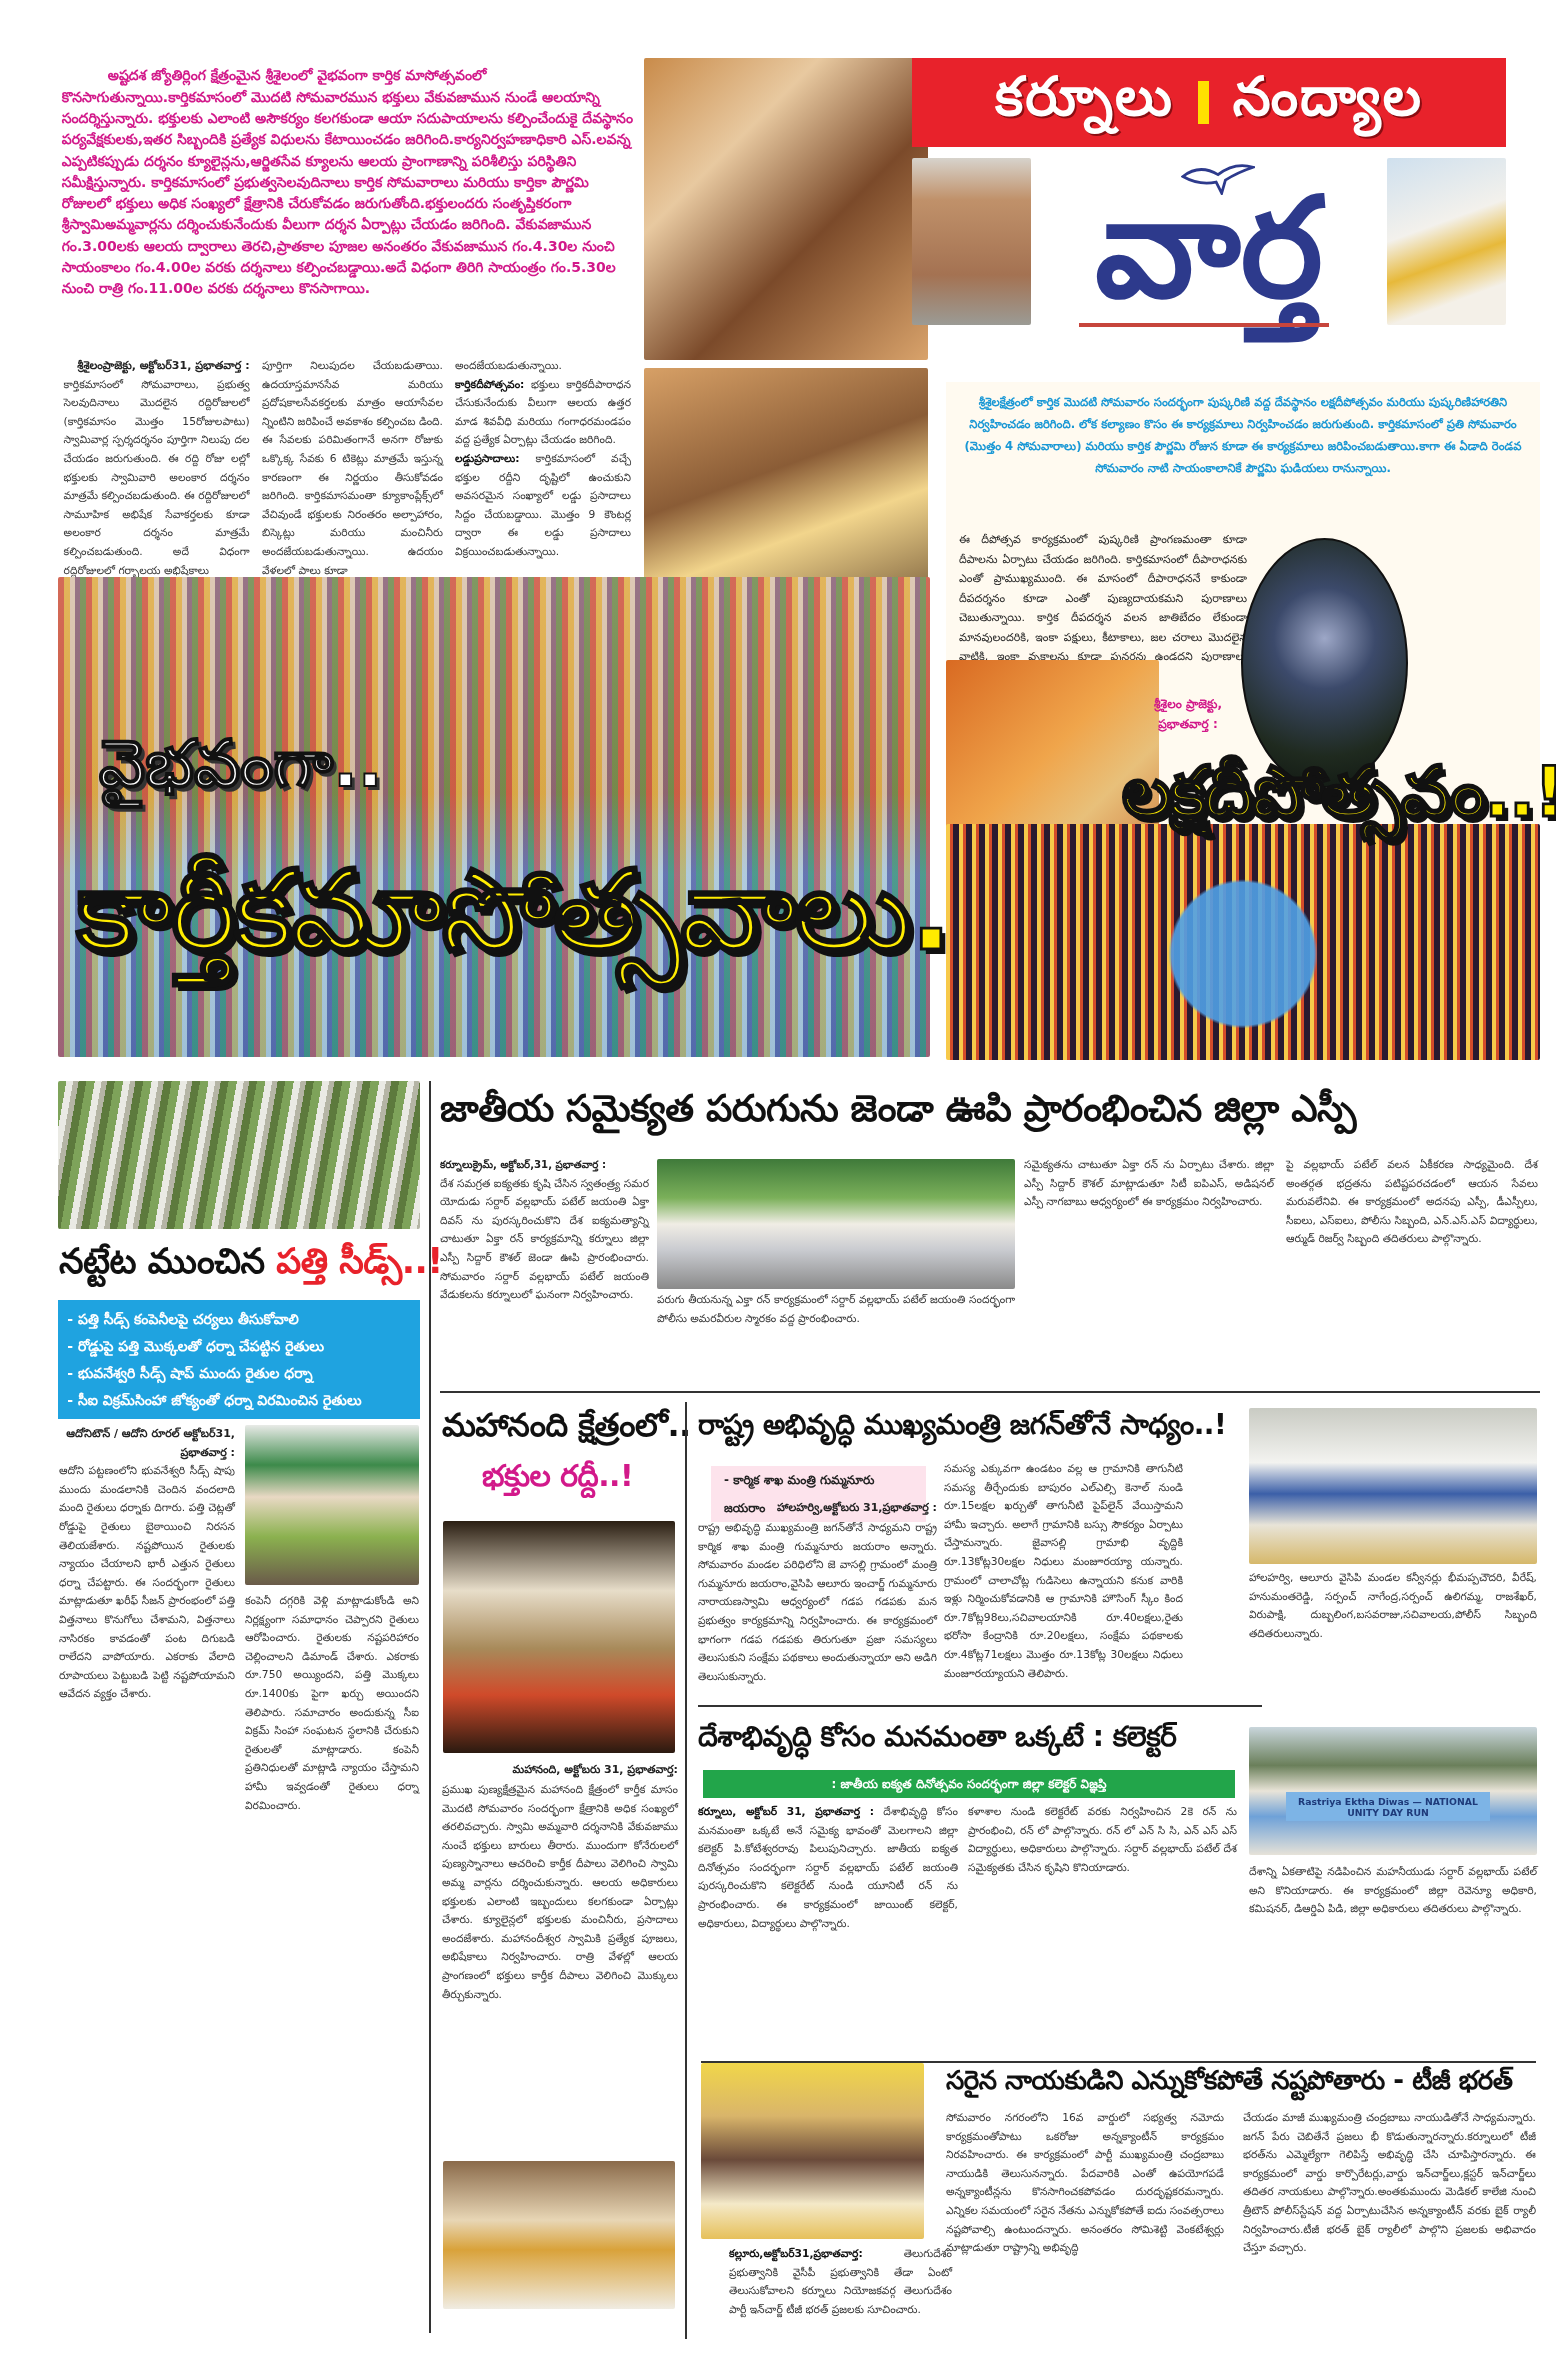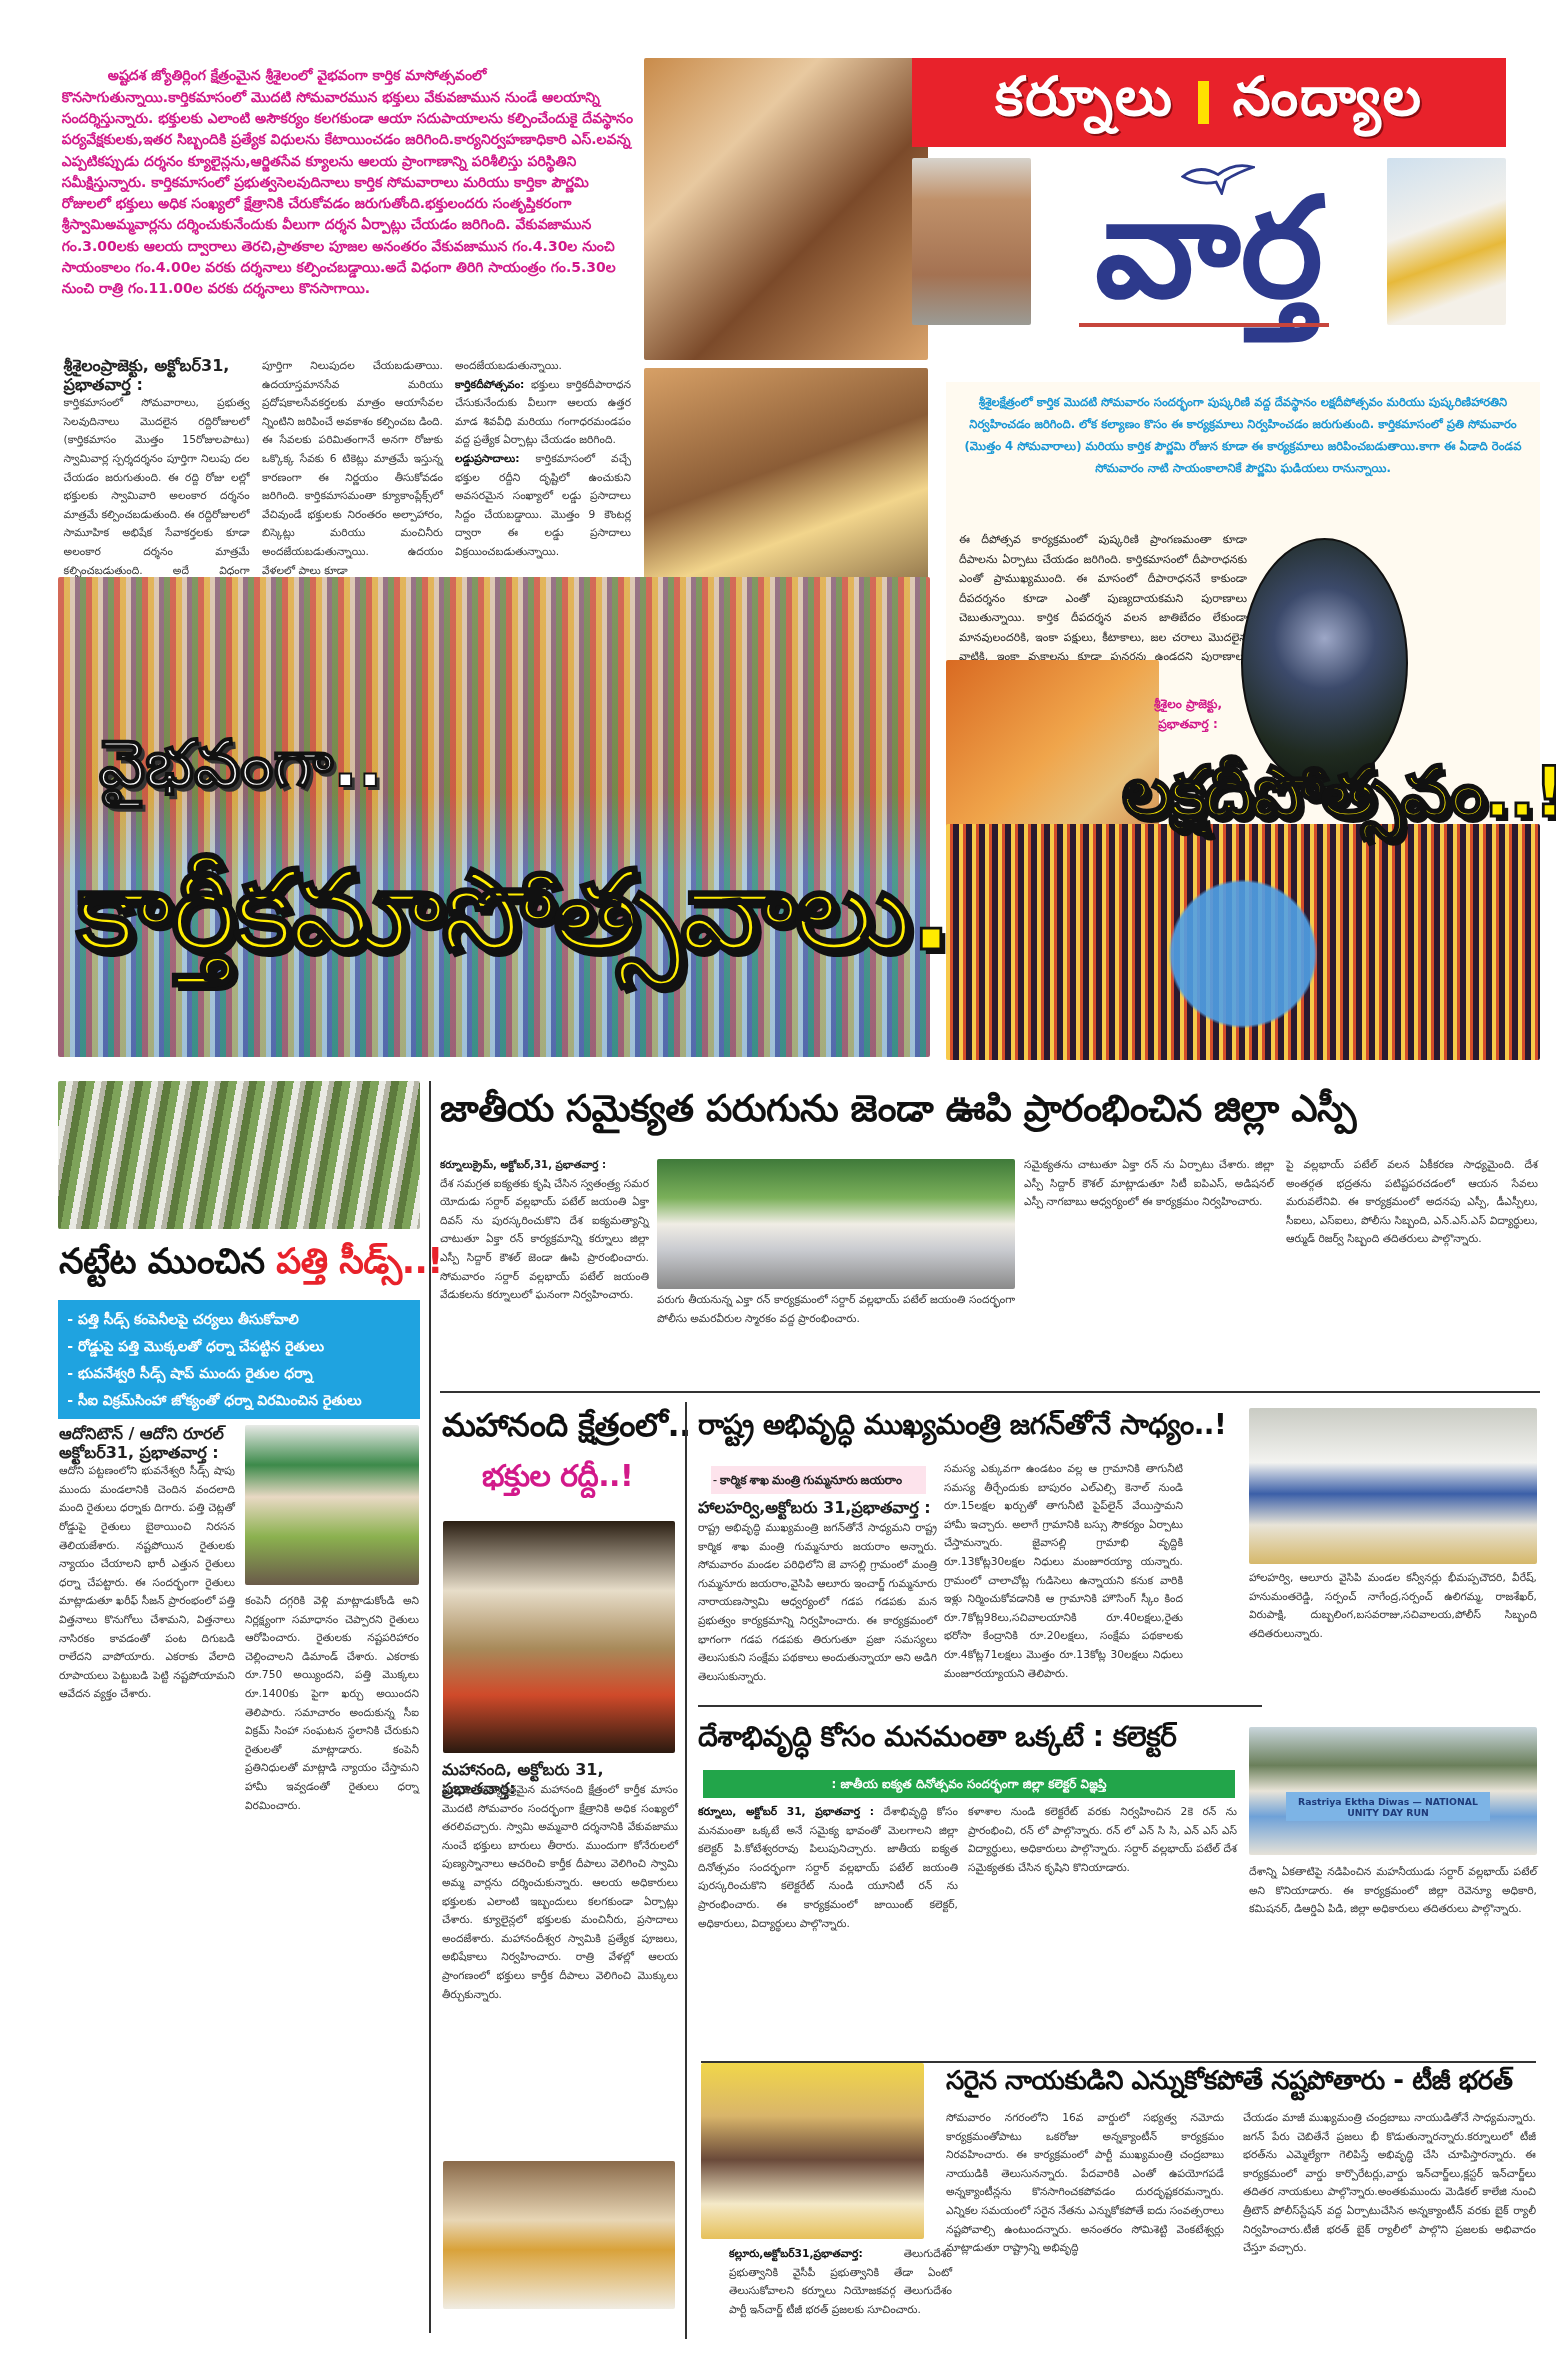--- a/index.html
+++ b/index.html
@@ -1,41 +1,41 @@
 <!DOCTYPE html>
 <html style="font-size:15px"><head>
 <meta charset="utf-8">
 <style>
   * { box-sizing: border-box; margin: 0; padding: 0; }
   html, body { width: 1556px; height: 2375px; background: #ffffff; overflow: hidden; }
   body { font-family: "DejaVu Sans", "Liberation Sans", sans-serif; color: #222; position: relative; }
   .abs { position: absolute; }
   .para { font-size: 10.7px; line-height: 18.6px; color: #333; text-align: justify; }
   .para b { color: #111; }
-  .dateline { font-weight: bold; text-align: left; font-size: 16px; line-height: 18.6px; color: #222; }
+  .dateline { font-weight: bold; text-align: right; font-size: 11px; line-height: 18.6px; color: #222; }
   .photo { position: absolute; overflow: hidden; border-radius: 1.9px; }
   .vrule { position: absolute; width: 1.9px; background: #333; }
   .hrule { position: absolute; height: 1.9px; background: #333; }
   .headline { position: absolute; font-weight: bold; color: #111; white-space: nowrap; letter-spacing: -0.5px; }
 
   
   .mast-red { background: #e8222b; color: #fff; display: flex; align-items: center; justify-content: center; gap: 24px; font-weight: bold; font-size: 54px; letter-spacing: 1.9px; text-shadow: 1.9px 1.9px 0 #8a0d12; }
   .mast-sep { width: 11px; height: 43px; background: #ffe100; display: inline-block; }
   .logo-word { color: #2d3a8c; font-weight: bold; font-size: 139px; line-height: 1; text-align: center; font-family: "DejaVu Sans", sans-serif; }
   .dateband { background: #fdf1b0; border-bottom: 2.8px solid #c7453c; display: flex; justify-content: space-between; align-items: center; padding: 0 20.4px; font-size: 16px; font-weight: bold; color: #222; }
 
   .pink-lede { color: #d2198a; font-weight: bold; font-size: 14px; line-height: 21.3px; }
   .blue-lede { color: #1a98d5; font-weight: bold; font-size: 11.6px; line-height: 22px; text-align: center; }
 
   .yellow-big { color: #ffec00; font-weight: bold; -webkit-text-stroke: 2.8px #111; text-shadow: 4.6px 4.6px 0 #111; letter-spacing: -1.9px; white-space: nowrap; }
   .white-big { color: #fff; font-weight: bold; -webkit-text-stroke: 1.9px #111; text-shadow: 3.7px 3.7px 0 #333; white-space: nowrap; }
 
   .bullet-box { background: #1fa3e0; color: #fff; font-weight: bold; font-size: 14px; line-height: 27px; padding: 5.6px 9.3px; }
   .green-bar { background: #22a54a; color: #fff; text-align: center; font-weight: bold; font-size: 12px; line-height: 28px; }
-  .pink-bar { background: #fde3ec; color: #222; font-weight: bold; font-size: 12px; line-height: 28px; padding: 0 2px; font-family: Liberation Serif, serif; }
+  .pink-bar { background: #fde3ec; color: #222; font-weight: bold; font-size: 12px; line-height: 28px; padding: 0 13px; }
 
   
   .ph-temple-family { background: linear-gradient(135deg,#c98b4a 0%,#e8c9a0 30%,#7b4a2a 60%,#d9a36b 100%); }
   .ph-crowd { background:
       repeating-linear-gradient(90deg, rgba(220,60,60,.55) 0 6.5px, rgba(250,200,60,.5) 6.5px 12px, rgba(240,240,240,.5) 12px 16.7px, rgba(90,60,150,.45) 16.7px 22px, rgba(40,140,70,.45) 22px 28px),
       linear-gradient(180deg,#caa27a 0%,#b7864f 45%,#6fa6c9 62%,#4d8fbd 100%); }
   .ph-devotees { background: linear-gradient(160deg,#d7a066 0%,#8a5c36 40%,#f2d58c 60%,#5c4128 100%); }
   .ph-fort { background: linear-gradient(180deg,#d7d3cc 0%,#c0916a 25%,#a47252 70%,#9b9b95 100%); }
   .ph-nandi { background: linear-gradient(160deg,#cfe0ee 0%,#f3f1ec 40%,#e7b93a 60%,#f4f0e8 80%); }
   .ph-woman { background: linear-gradient(135deg,#d96a22 0%,#f0a54b 40%,#e8c07a 60%,#c1541d 100%); }

